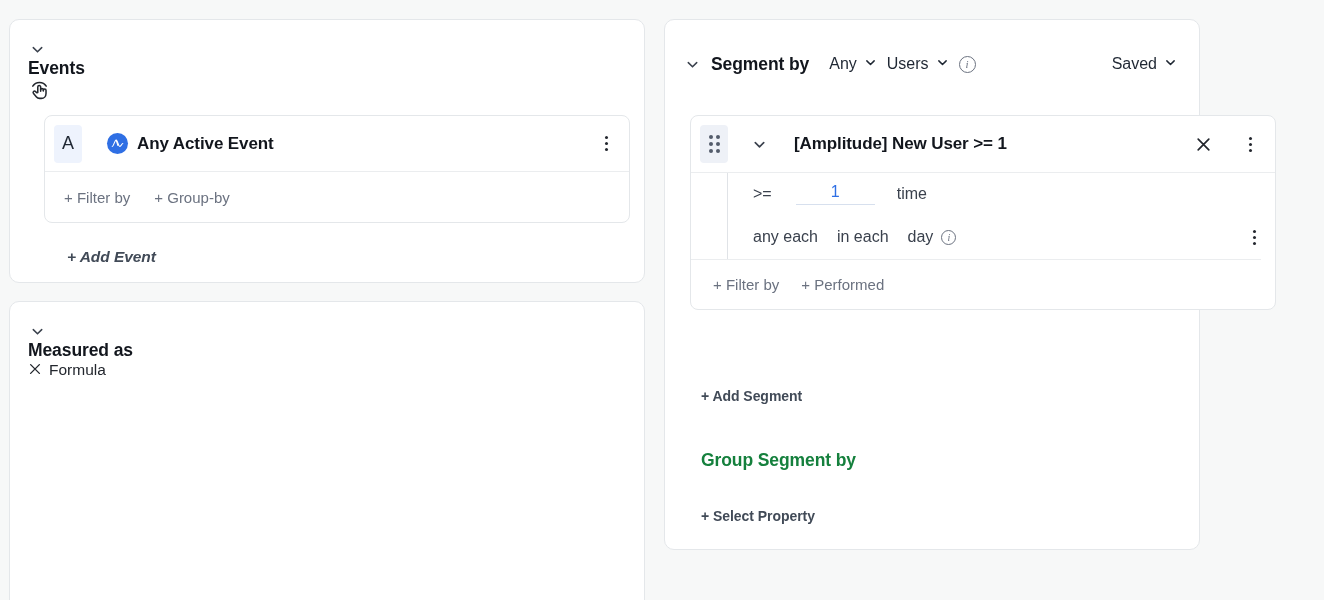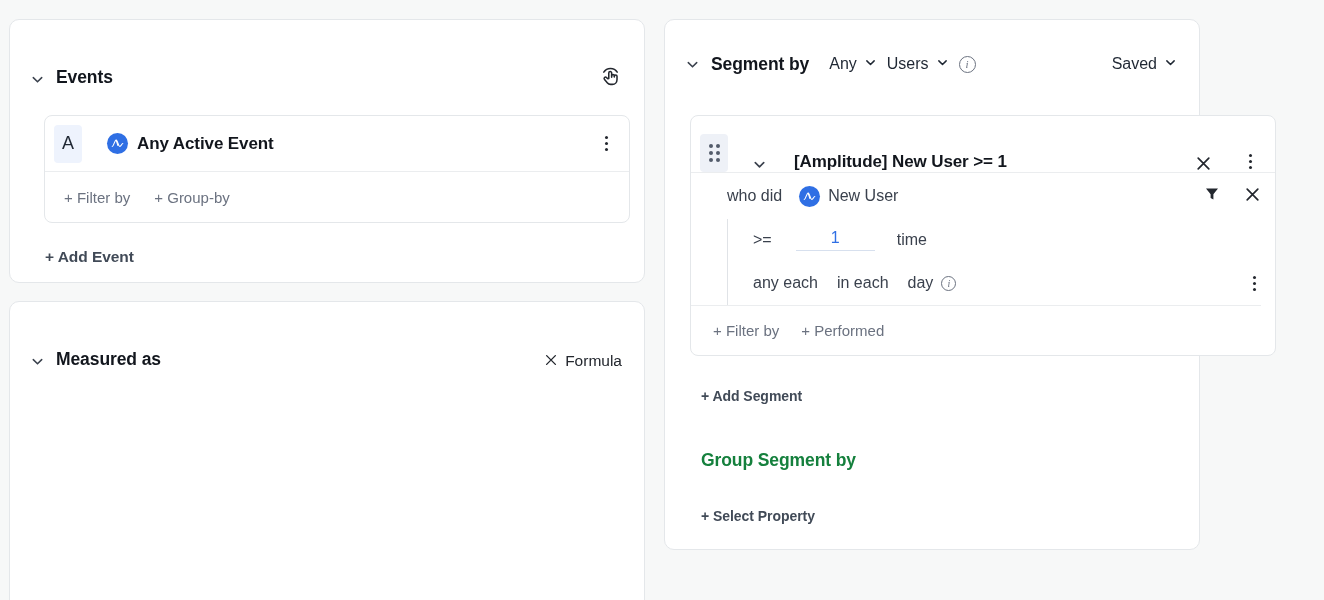--- a/index.html
+++ b/index.html
@@ -25,24 +25,25 @@
     border-radius: 10px;
   }
 
   
   #events-panel { left: 9px; top: 19px; width: 636px; height: 264px; }
   #measured-panel { left: 9px; top: 301px; width: 636px; height: 314px; }
   #segment-panel { left: 664px; top: 19px; width: 536px; height: 531px; }
 
   .panel-head {
     display: flex;
-    align-items: flex-end;
+    align-items: flex-start;
     height: 48px;
     padding: 0 22px 0 18px;
     margin-top: 20px;
+    flex-direction: column;
   }
   .chev {
     width: 18px; height: 18px;
     margin-right: 10px;
     flex: 0 0 auto;
     display: flex; align-items: center; justify-content: center;
     color: #3a414d;
   }
   .chev svg { display: block; }
   .panel-title {
@@ -118,21 +119,21 @@
     color: #6b7280;
     white-space: nowrap;
   }
   .add-link {
     position: absolute;
     font-size: 15.5px;
     font-weight: bold;
     color: #414a57;
     letter-spacing: -0.05px;
   }
-  #add-event { left: 35px; top: 228px; }
+  #add-event { left: 57px; top: 228px; font-style: italic; }
 
   
   .formula-label {
     font-size: 15.5px;
     color: #23272e;
     display: flex;
     align-items: center;
     gap: 7px;
   }
   .x-glyph { font-size: 16px; line-height: 1; color: #23272e; }
@@ -168,21 +169,21 @@
   #segment-card {
     position: absolute;
     left: 25px; top: 95px;
     width: 586px;
     border: 1px solid #e4e7ea;
     border-radius: 8px;
     background: #fff;
     overflow: hidden;
   }
   .seg-title-row {
-    display: flex; align-items: flex-end;
+    display: flex; align-items: center;
     height: 56px;
     padding-right: 14px;
     gap: 8px;
   }
   .drag-handle {
     width: 28px; height: 38px;
     margin-left: 9px;
     background: #eef1f7;
     border-radius: 4px;
     display: flex; align-items: center; justify-content: center;
@@ -411,42 +412,20 @@
             </svg>
         </span>
         <span class="kebab seg-kebab">
             <i></i>
             <i></i>
             <i></i>
           </span>
       </div>
 
       <div class="seg-body">
-        <div class="who-row">
-          <span class="who-label">who did</span>
-          <span class="amp-dot" style="margin-left:17px">
-            <svg width="15" height="15" viewBox="0 0 20 20">
-              <path d="M3 14 C5 14 6 5.5 8.2 5.5 C10.4 5.5 11 14 13 14 C15 14 15.6 10 17 10" fill="none" stroke="#ffffff" stroke-width="1.5" stroke-linecap="round" stroke-linejoin="round"></path>
-              <path d="M8.2 5.5 L10.6 12.6" fill="none" stroke="#ffffff" stroke-width="1.5" stroke-linecap="round"></path>
-            </svg>
-          </span>
-          <span class="who-label" style="margin-left:8px">New User</span>
-          <span class="who-icons">
-            <span>
-              <svg width="16" height="16" viewBox="0 0 16 16">
-                  <path d="M2 2.6 H14 L9.4 8.2 V13.4 L6.6 12 V8.2 Z" fill="currentColor"></path>
-                </svg>
-            </span>
-            <span>
-              <svg width="17" height="17" viewBox="0 0 16 16">
-                  <path d="M3 3 L13 13 M13 3 L3 13" stroke="currentColor" stroke-width="1.6" stroke-linecap="round"></path>
-                </svg>
-            </span>
-          </span>
-        </div>
 
         <div class="cond-block">
           <div class="cond-row">
             <span class="op">&gt;=</span>
             <span class="num-input">1</span>
             <span class="unit">time</span>
           </div>
           <div class="cond-row2">
             <span class="op">any each</span>
             <span class="op">in each</span>

